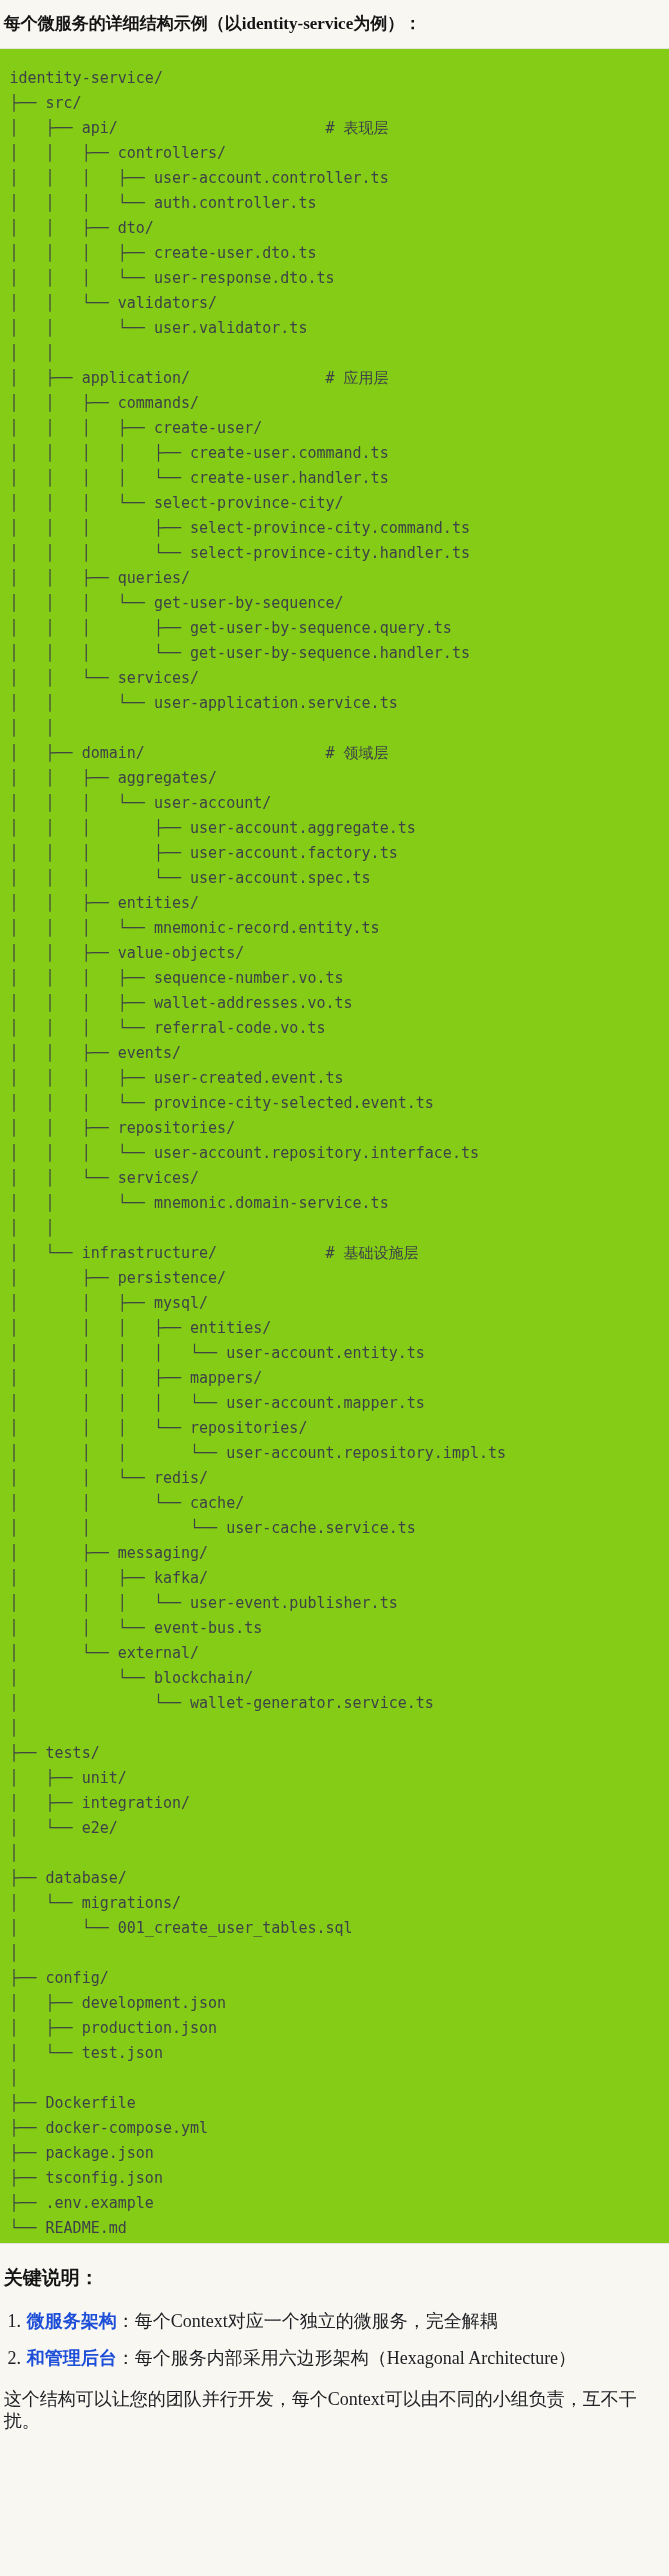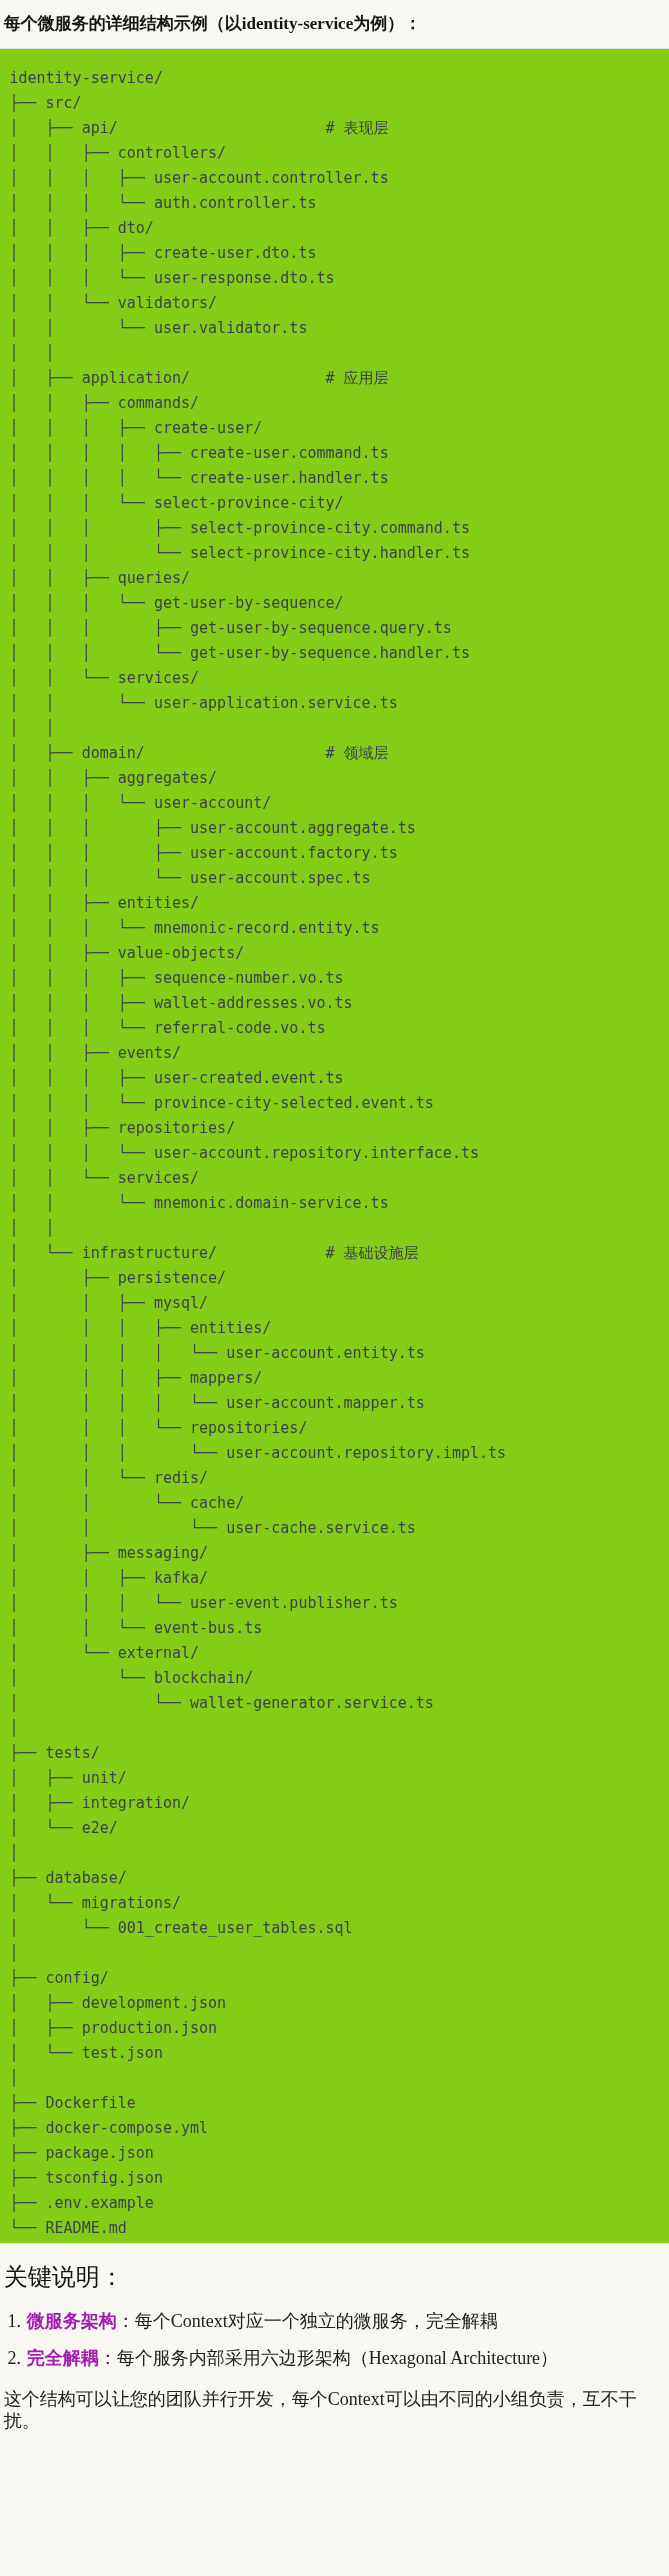--- a/index.html
+++ b/index.html
@@ -37,34 +37,34 @@
     line-height: 25px;
     color: #3e4247;
     white-space: pre;
   }
 
   .notes {
     padding: 19px 6.3px 2.5px 3.8px;
   }
   h2.notes-title {
     margin: 0 0 19px 0;
-    font-size: 24px;
+    font-size: 19px;
     line-height: 29px;
-    font-weight: 400;
+    font-weight: 700;
     color: #141414;
   }
   .note-line {
     font-size: 18px;
     line-height: 21px;
     margin-bottom: 16.3px;
     padding-left: 3.8px;
     color: #202124;
   }
   .note-line .num { margin-right: 5.6px; }
-  .note-line strong { font-weight: 700; color: #a21caf; }
+  .note-line strong { font-weight: 700; color: #1d4ed8; }
   .closing {
     margin: 19px 0 0 0;
     font-size: 18px;
     line-height: 22.5px;
     color: #202124;
   }
 </style>
 </head>
 <body>
 
@@ -164,21 +164,21 @@
 
   <div class="notes">
 
     <h2 class="notes-title">关键说明：</h2>
 
     <div class="note-line">
       <span class="num">1.</span><strong>微服务架构</strong><span>：每个Context对应一个独立的微服务，完全解耦</span>
     </div>
 
     <div class="note-line">
-      <span class="num">2.</span><strong>完全解耦</strong><span>：每个服务内部采用六边形架构（Hexagonal Architecture）</span>
+      <span class="num">2.</span><strong>和管理后台</strong><span>：每个服务内部采用六边形架构（Hexagonal Architecture）</span>
     </div>
 
 
 
 
 
     <p class="closing">这个结构可以让您的团队并行开发，每个Context可以由不同的小组负责，互不干扰。</p>
 
   </div>
 </div>

